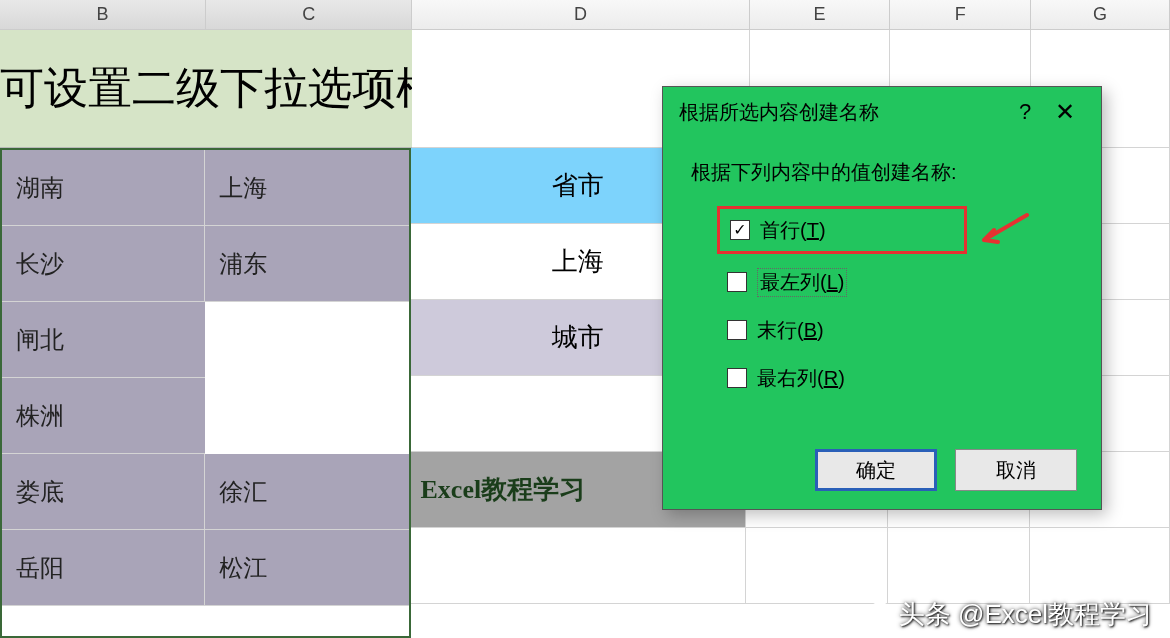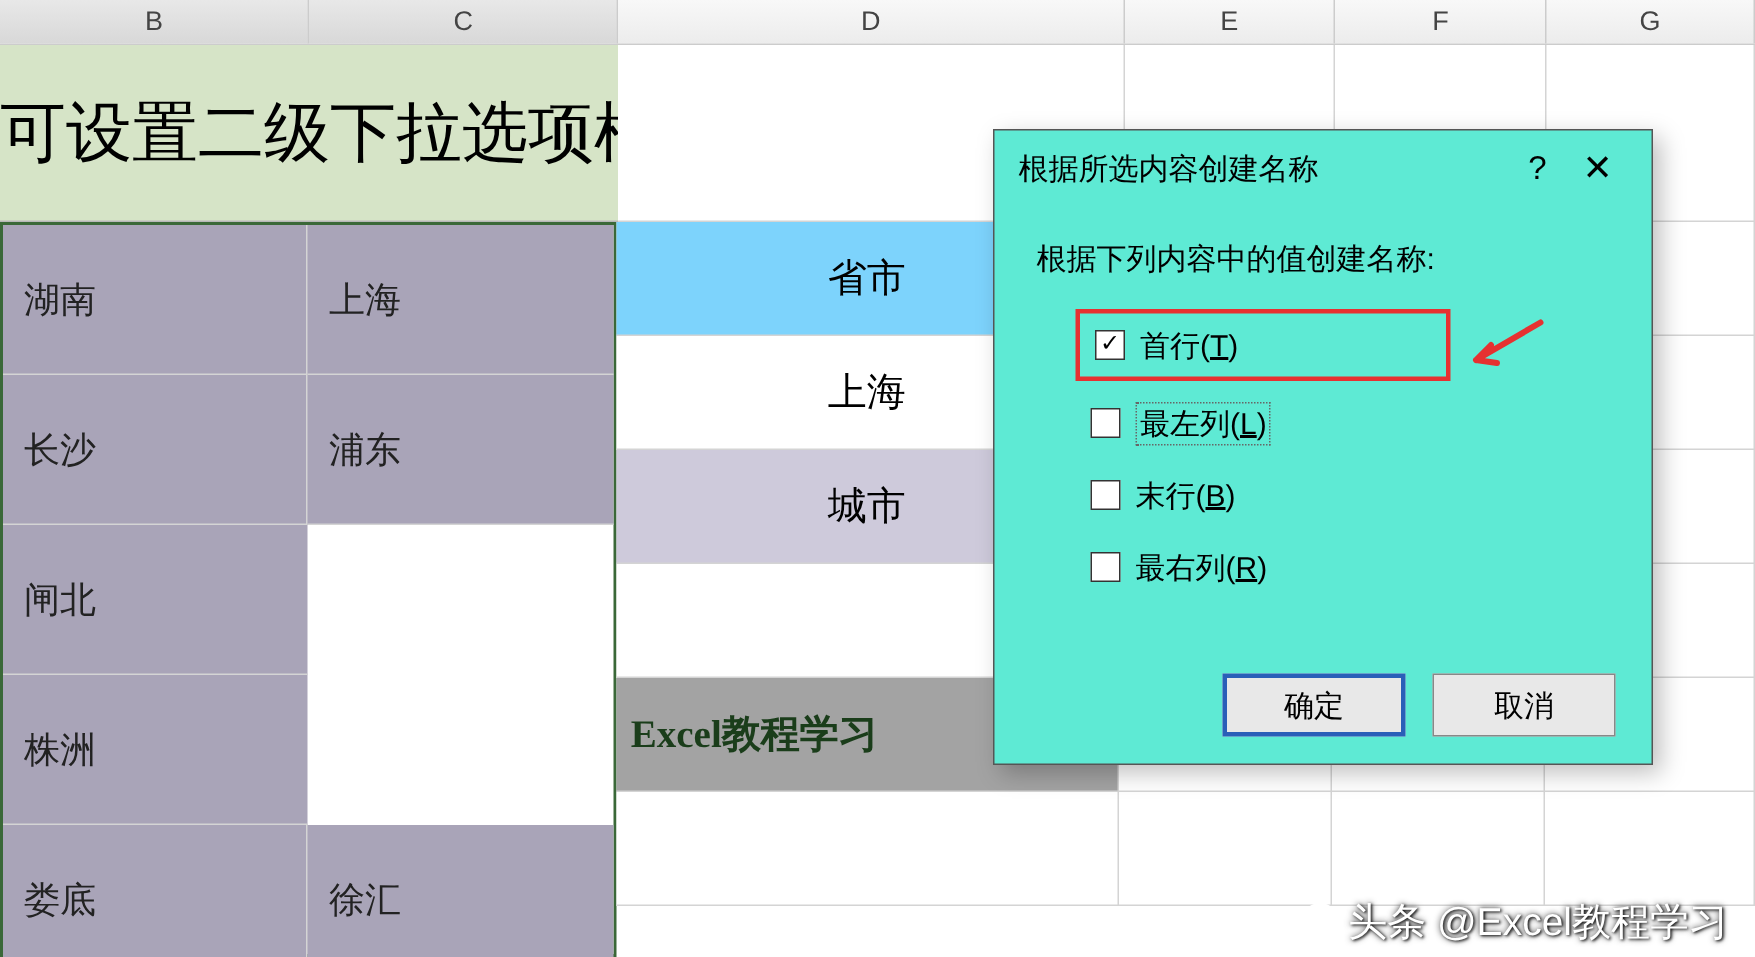--- a/index.html
+++ b/index.html
@@ -72,21 +72,21 @@
       bottom: 0;
     }
     
     
     .selected-table {
       width: 416px;
       border: 2px solid #3a6838;
     }
     .sel-row {
       display: flex;
-      height: 100px;
+      height: 76px;
       text-align: center;
     }
     .sel-cell {
       width: 50%;
       background: #a9a4b8;
       border-right: 1px solid #d4d4d4;
       border-bottom: 1px solid #d4d4d4;
       display: flex;
       align-items: center;
       padding-left: 14px;
@@ -133,21 +133,21 @@
       border-bottom: 1px solid #d4d4d4;
     }
     
     
     .dialog {
       position: absolute;
       top: 86px;
       left: 662px;
       width: 440px;
       height: 424px;
-      background: #5eead4;
+      background: #22c55e;
       border: 1px solid #555;
       box-shadow: 5px 5px 15px rgba(0,0,0,0.25);
     }
     .dlg-title {
       height: 50px;
       display: flex;
       align-items: center;
       padding: 0 16px;
       font-size: 20px;
     }

